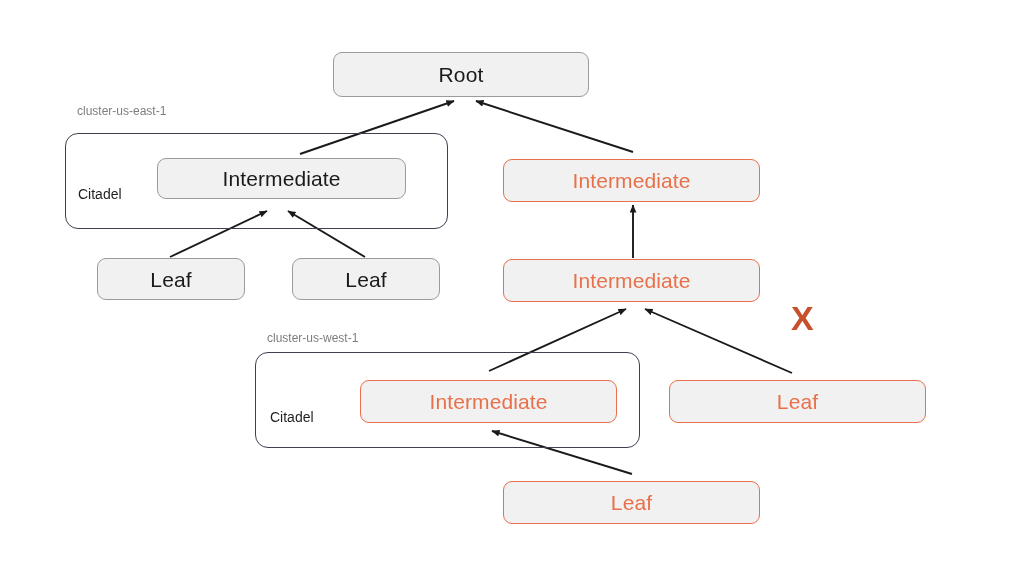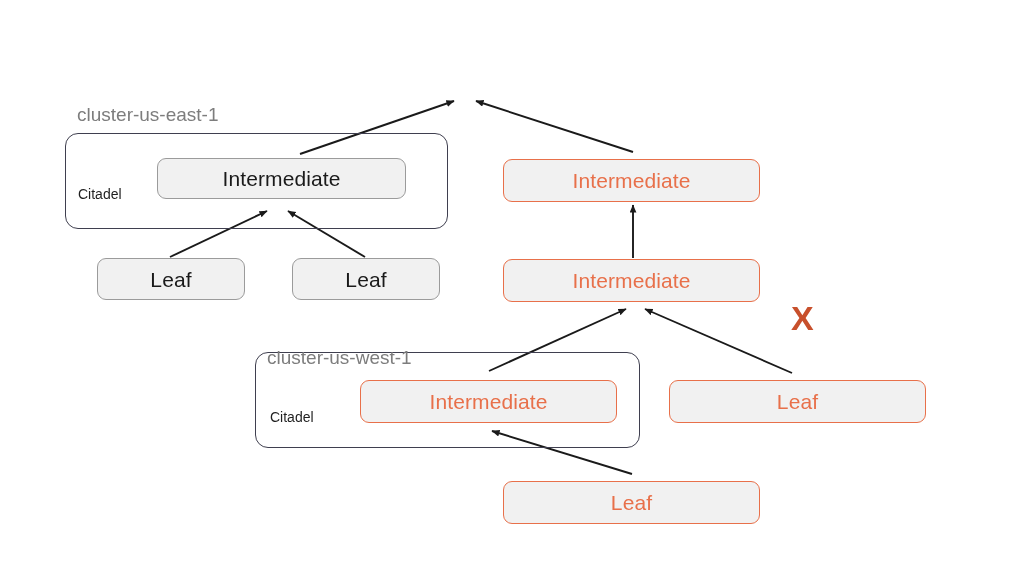--- a/index.html
+++ b/index.html
@@ -51,21 +51,21 @@
     position: absolute;
     box-sizing: border-box;
     border: 1.4px solid #3f3f4f;
     border-radius: 13px;
     background: transparent;
     z-index: 2;
   }
   .cluster-title {
     position: absolute;
     color: #7d7d7d;
-    font-size: 19px;
+    font-size: 12px;
     line-height: 1;
     white-space: nowrap;
     z-index: 4;
   }
   .cluster-sublabel {
     position: absolute;
     color: #1f1f1f;
     font-size: 14px;
     line-height: 1;
     white-space: nowrap;
@@ -106,24 +106,27 @@
 
     <line x1="792" y1="373" x2="645" y2="309" stroke="#1a1a1a" stroke-width="1.9" marker-end="url(#arrowhead)"></line>
 
     <line x1="632" y1="474" x2="492" y2="431" stroke="#1a1a1a" stroke-width="1.9" marker-end="url(#arrowhead)"></line>
   </svg>
 
   <div class="cluster-title" style="left:77px; top:105px;">cluster-us-east-1</div>
   <div class="cluster" style="left:65px; top:133px; width:383px; height:96px;"></div>
   <div class="cluster-sublabel" style="left:78px; top:187px;">Citadel</div>
 
-  <div class="cluster-title" style="left:267px; top:348px;">cluster-us-west-1</div>
+  <div class="cluster-title" style="left:267px; top:332px;">cluster-us-west-1</div>
   <div class="cluster" style="left:255px; top:352px; width:385px; height:96px;"></div>
   <div class="cluster-sublabel" style="left:270px; top:410px;">Citadel</div>
 
+  <div class="node" style="left:333px; top:52px; width:256px; height:45px;">
+    <span>Root</span>
+  </div>
 
   <div class="node" style="left:157px; top:158px; width:249px; height:41px;">
     <span>Intermediate</span>
   </div>
 
   <div class="node" style="left:97px; top:258px; width:148px; height:42px;">
     <span>Leaf</span>
   </div>
 
   <div class="node" style="left:292px; top:258px; width:148px; height:42px;">

